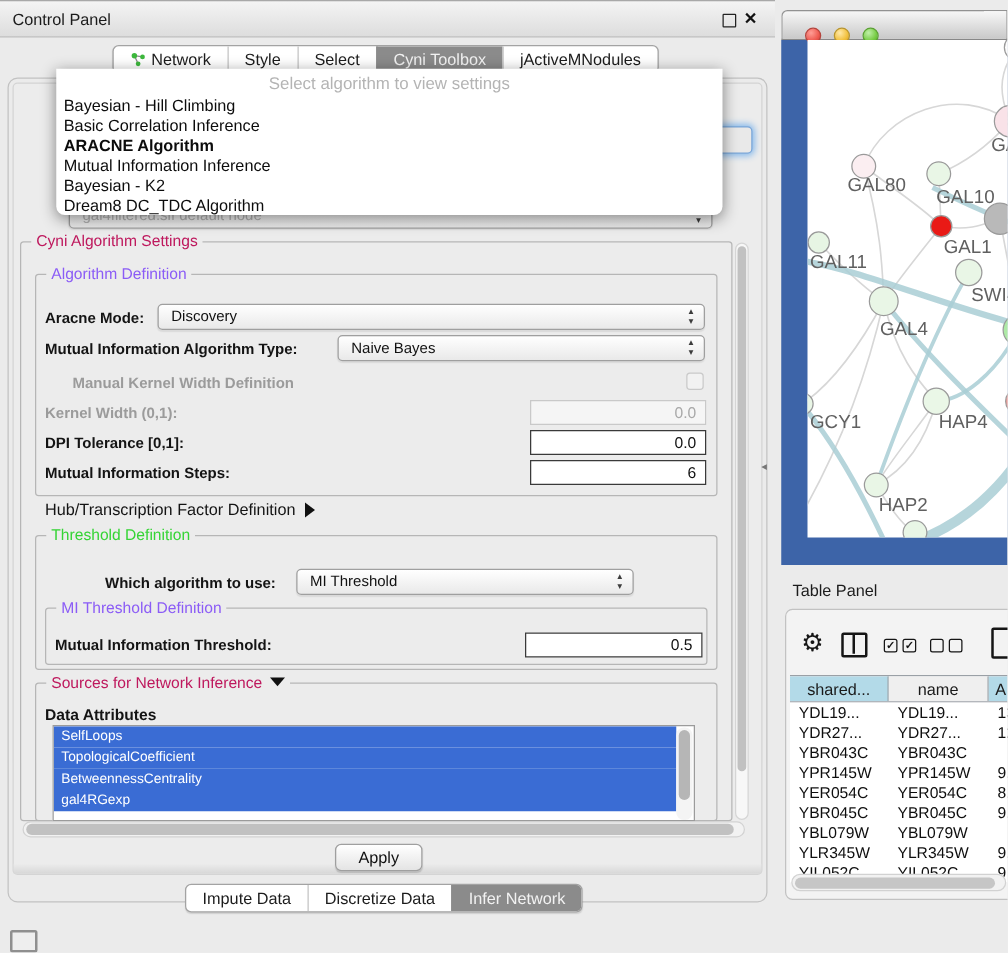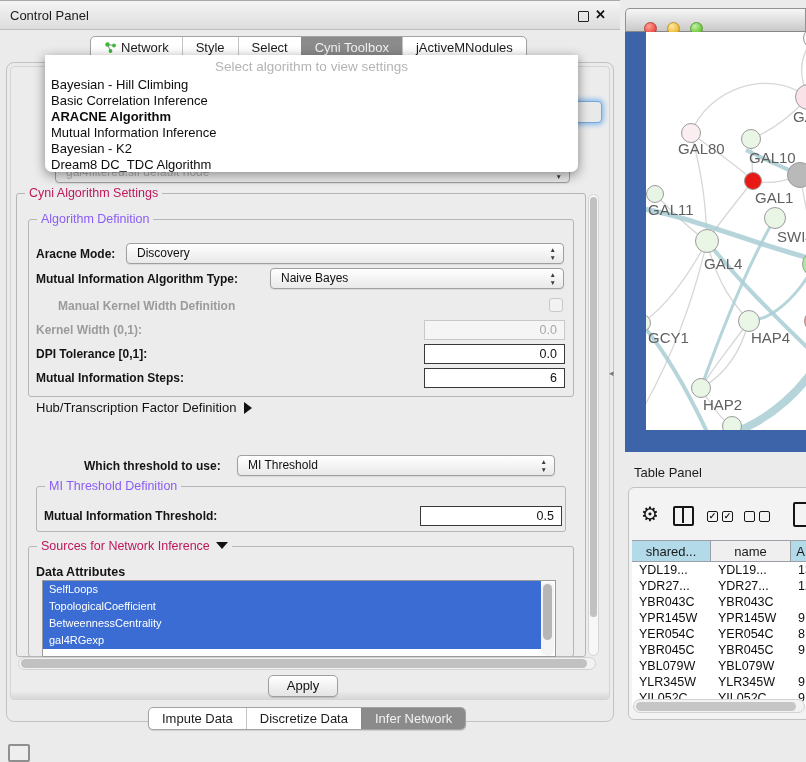--- a/index.html
+++ b/index.html
@@ -204,22 +204,25 @@
   <div class="lbl" style="left:36px; top:347px;">DPI Tolerance [0,1]:</div>
   <div class="field" style="left:424px; top:344px; width:141px;">0.0</div>
 
   <div class="lbl" style="left:36px; top:371px;">Mutual Information Steps:</div>
   <div class="field" style="left:424px; top:368px; width:141px;">6</div>
 
   <div class="disclosure" style="left:36px; top:400px;">
     <span>Hub/Transcription Factor Definition</span><span class="tri-right"></span>
   </div>
 
-  <div class="lbl" style="left:84px; top:459px;">Which threshold to use:</div>
-  <div class="combo" style="left:237px; top:455px; width:318px;">
+  <div class="groupbox" style="left:28px; top:428px; width:546px; height:108px;">
+    <div class="grouptitle green">Threshold Definition</div>
+  </div>
+  <div class="lbl" style="left:84px; top:459px;">Which algorithm to use:</div>
+  <div class="combo" style="left:237px; top:455px; width:270px;">
     <span>MI Threshold</span>
     <span class="stepper"><span>▲</span><br><span>▼</span></span>
   </div>
   <div class="groupbox" style="left:36px; top:486px; width:530px; height:46px;">
     <div class="grouptitle blue" style="background:#ececec;">MI Threshold Definition</div>
   </div>
   <div class="lbl" style="left:44px; top:509px;">Mutual Information Threshold:</div>
   <div class="field" style="left:420px; top:506px; width:142px;">0.5</div>
 
   <div class="groupbox" style="left:28px; top:546px; width:546px; height:111px;">

